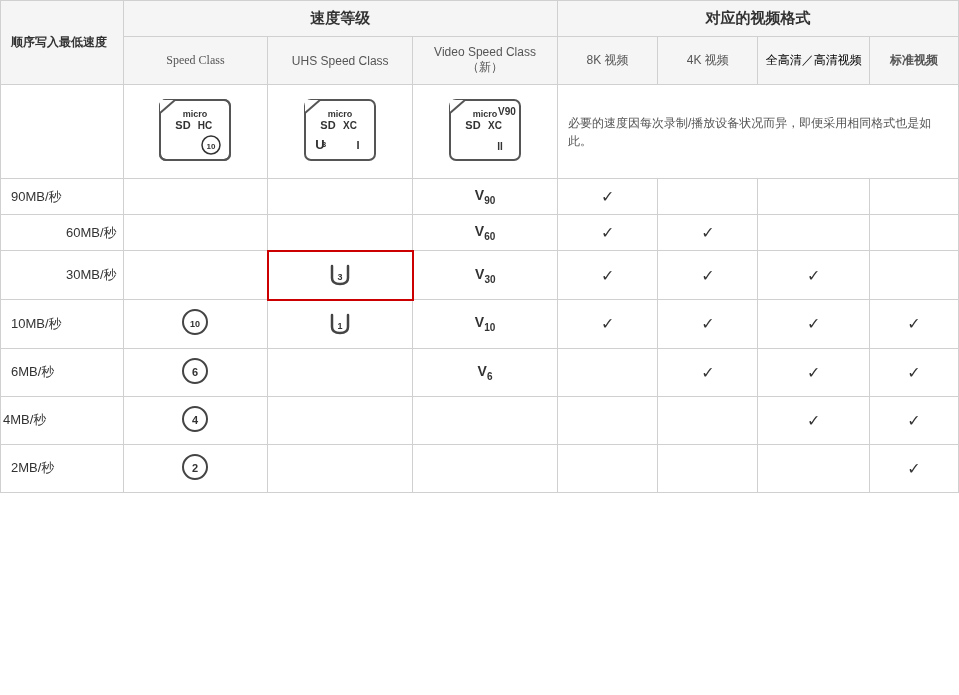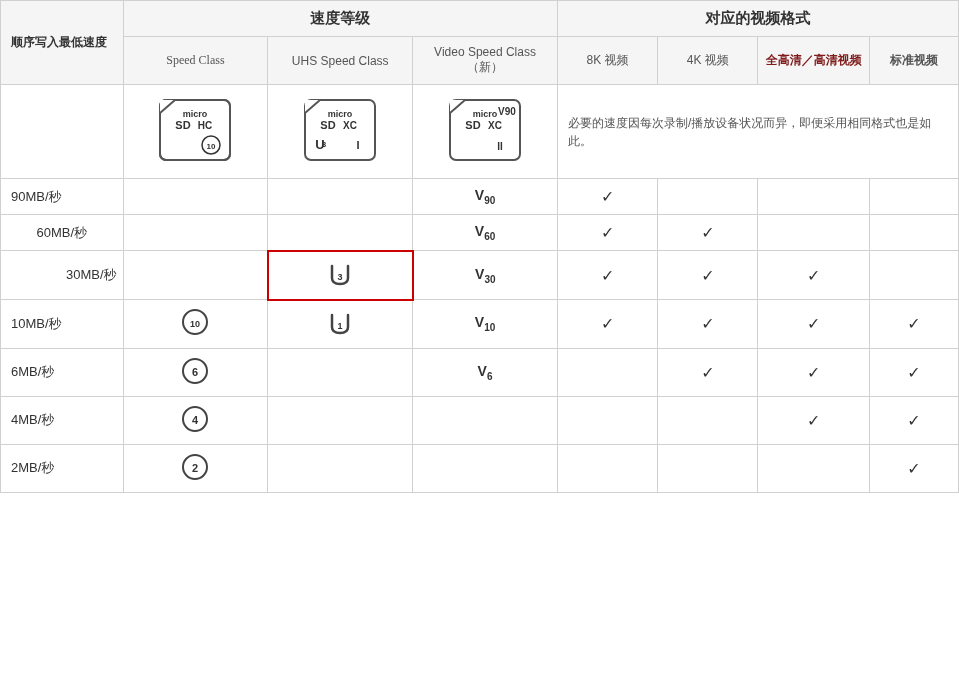--- a/index.html
+++ b/index.html
@@ -71,21 +71,21 @@
         <th colspan="3" style="font-size:15px;">速度等级</th>
         <th colspan="4" style="font-size:15px;">对应的视频格式</th>
       </tr>
 
       <tr>
         <th style="font-weight:normal; font-size:12px; color:#555;font-family:Liberation Serif, serif;">Speed Class</th>
         <th style="font-weight:normal; font-size:12px; color:#555;">UHS Speed Class</th>
         <th style="font-weight:normal; font-size:12px; color:#555;">Video Speed Class（新）</th>
         <th style="font-weight:normal; font-size:12px; color:#555;">8K 视频</th>
         <th style="font-weight:normal; font-size:12px; color:#555;">4K 视频</th>
-        <th style="font-weight:bold; font-size:12px; color:#7f1d1d;">全高清／高清视频</th>
+        <th style="font-weight:normal; font-size:12px; color:#000000;">全高清／高清视频</th>
         <th style="font-weight:bold; font-size:12px; color:#555;">标准视频</th>
       </tr>
 
       <tr>
         <td style="border:1px solid #d0d0d0;"></td>
 
         <td style="padding:10px 6px;">
           <div class="sd-card">
             <svg viewBox="0 0 80 70" xmlns="http://www.w3.org/2000/svg">
               <rect x="5" y="5" width="70" height="60" rx="6" ry="6" fill="white" stroke="#555" stroke-width="2"></rect>
@@ -152,21 +152,21 @@
           <td style="text-align: left; padding-left: 10px; font-weight: 500;">90MB/秒</td>
           <td></td>
           <td></td>
           <td><b style="font-size:14px;">V<sub style="font-size:10px;">90</sub></b></td>
           <td style="font-size: 16px;">✓</td>
           <td style="font-size: 16px;"></td>
           <td style="font-size: 16px;"></td>
           <td style="font-size: 16px;"></td>
         </tr>
         <tr>
-          <td style="text-align: center; font-weight: 500;">60MB/秒</td>
+          <td style="text-align: right; font-weight: 500;">60MB/秒</td>
           <td></td>
           <td></td>
           <td><b style="font-size:14px;">V<sub style="font-size:10px;">60</sub></b></td>
           <td style="font-size: 16px;">✓</td>
           <td style="font-size: 16px;">✓</td>
           <td style="font-size: 16px;"></td>
           <td style="font-size: 16px;"></td>
         </tr>
         <tr class="row-highlighted">
           <td style="text-align: right; padding-left: 3px; font-weight: 500;">30MB/秒</td>
@@ -204,21 +204,21 @@
       <text x="14" y="19" text-anchor="middle" font-size="11" font-weight="bold" fill="#333">6</text>
     </svg></td>
           <td></td>
           <td><b style="font-size:14px;">V<sub style="font-size:10px;">6</sub></b></td>
           <td style="font-size: 16px;"></td>
           <td style="font-size: 16px;">✓</td>
           <td style="font-size: 16px;">✓</td>
           <td style="font-size: 16px;">✓</td>
         </tr>
         <tr>
-          <td style="text-align: left; padding-left: 10px; font-weight: 500;">4MB/秒</td>
+          <td style="text-align: left; padding-left: 2px; font-weight: 500;">4MB/秒</td>
           <td><svg width="28" height="28" viewBox="0 0 28 28" xmlns="http://www.w3.org/2000/svg">
       <circle cx="14" cy="14" r="12" fill="none" stroke="#444" stroke-width="2"></circle>
       <text x="14" y="19" text-anchor="middle" font-size="11" font-weight="bold" fill="#333">4</text>
     </svg></td>
           <td></td>
           <td></td>
           <td style="font-size: 16px;"></td>
           <td style="font-size: 16px;"></td>
           <td style="font-size: 16px;">✓</td>
           <td style="font-size: 16px;">✓</td>

